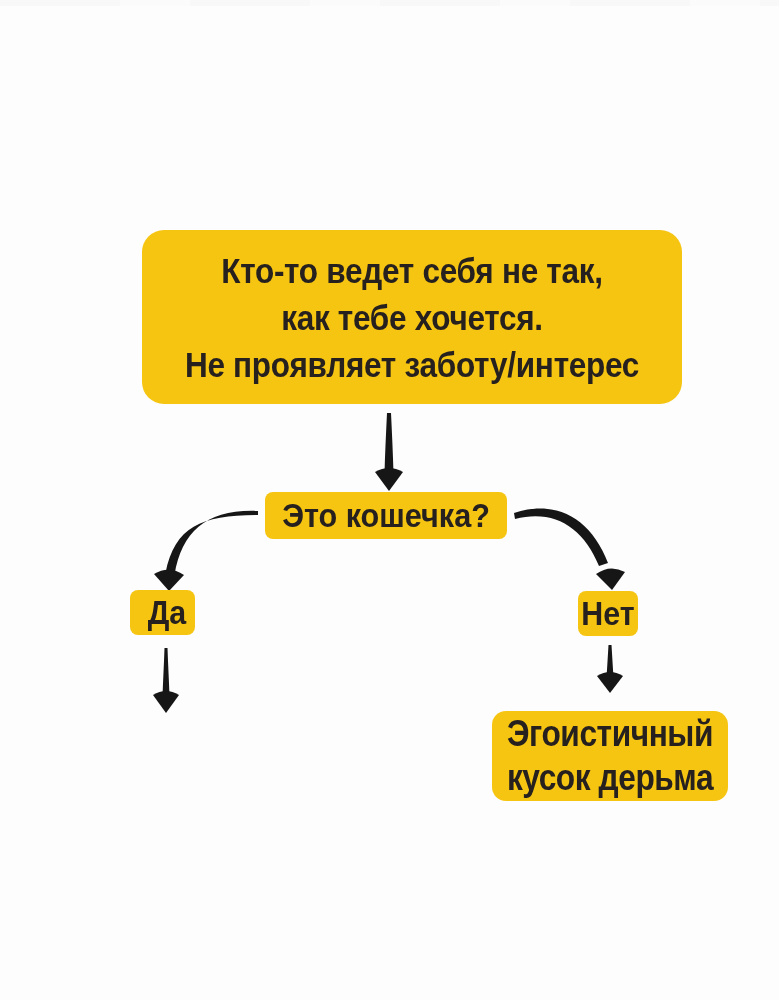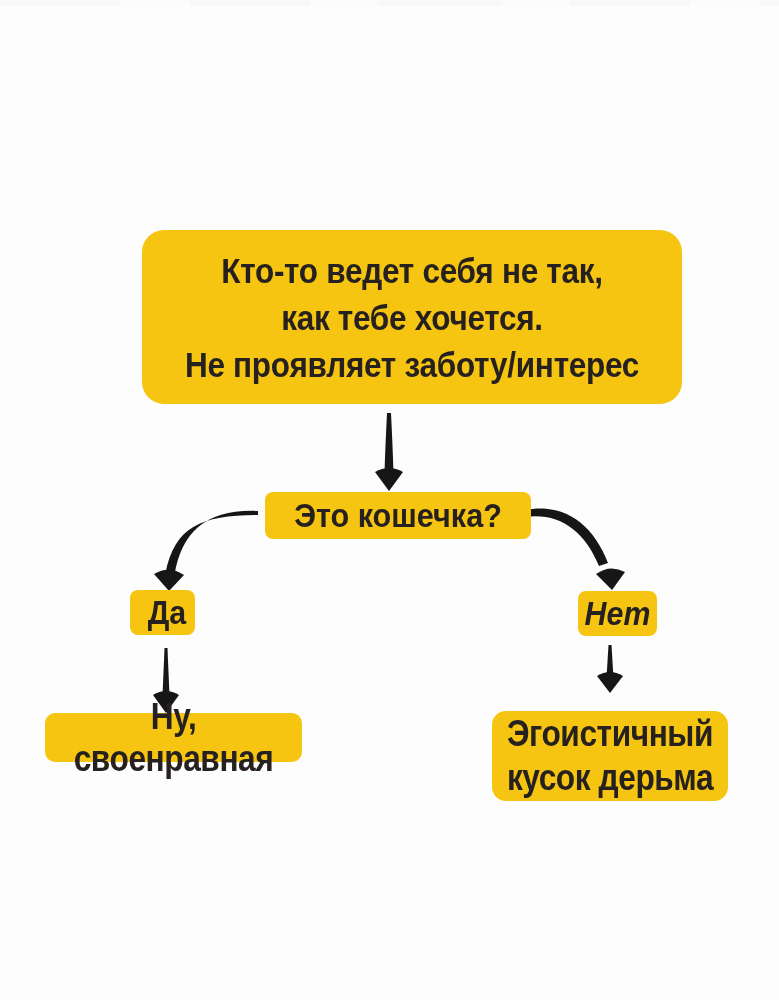--- a/index.html
+++ b/index.html
@@ -25,25 +25,25 @@
     position:absolute;
     background:var(--box);
     color:var(--ink);
     display:flex;align-items:center;justify-content:center;
     text-align:center;
     font-weight:700;
   }
   .node .txt{display:block;width:100%;transform:scaleX(0.9);transform-origin:50% 50%;}
   #start-box{left:122px;top:230px;width:540px;height:174px;border-radius:22px;
              font-size:35px;line-height:47px;letter-spacing:-0.3px;margin-left:20px;}
-  #question-box{left:265px;top:492px;width:266px;height:47px;border-radius:8px;
+  #question-box{left:265px;top:492px;width:242px;height:47px;border-radius:8px;
              font-size:34px;}
   #yes-box{left:130px;top:590px;width:56px;height:45px;border-radius:8px;font-size:33px;padding-left:9px;}
   #yes-box .txt{transform:scaleX(0.92);}
-  #no-box{left:578px;top:591px;width:79px;height:45px;border-radius:8px;font-size:33px;font-style:italic;}
+  #no-box{left:578px;top:591px;width:60px;height:45px;border-radius:8px;font-size:33px;}
   #no-box .txt{transform:scaleX(0.92);}
   #result-yes-box{left:45px;top:713px;width:257px;height:49px;border-radius:10px;
              font-size:36px;letter-spacing:-0.5px;}
   #result-yes-box .txt{transform:scaleX(0.88);}
   #result-no-box{left:492px;top:711px;width:236px;height:90px;border-radius:14px;
              font-size:36px;line-height:44px;letter-spacing:-0.5px;}
   #result-no-box .txt{transform:scaleX(0.88);}
   #arrows{position:absolute;left:0;top:0;width:779px;height:1000px;pointer-events:none;}
   #arrows path{fill:var(--arrow);stroke:none;}
 </style>
@@ -95,23 +95,20 @@
   </div>
 
   <div class="node" id="yes-box">
     <span class="txt">Да</span>
   </div>
 
   <div class="node" id="no-box">
     <span class="txt">Нет</span>
   </div>
 
-  <div class="node" id="result-yes-box">
-    <span class="txt">Ну, своенравная</span>
-  </div>
 
   <div class="node" id="result-no-box">
     <span class="txt">
       <span>Эгоистичный</span><br>
       <span>кусок дерьма</span>
     </span>
   </div>
 
 </div>
 

